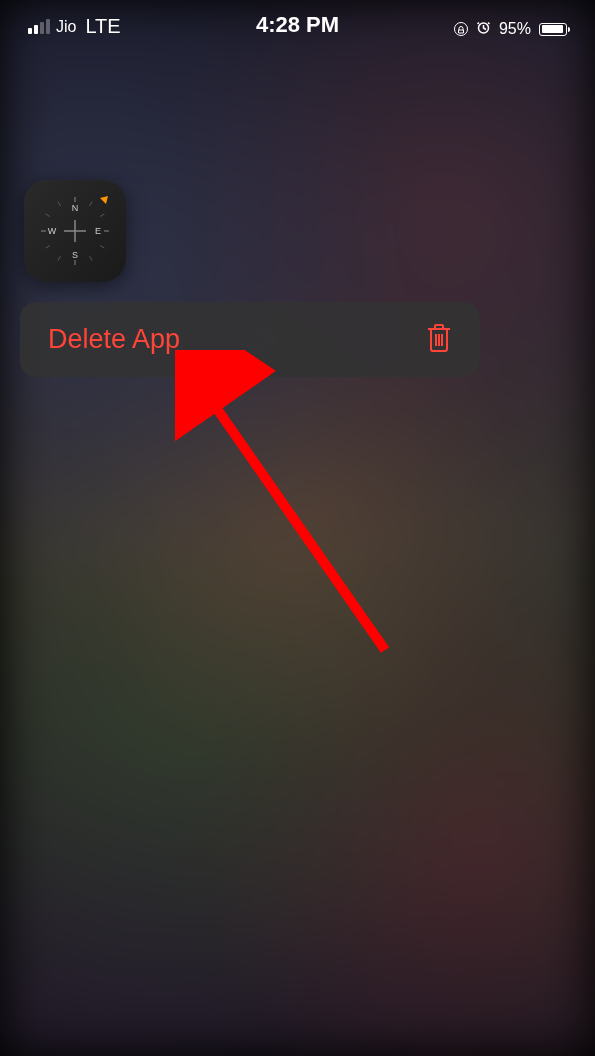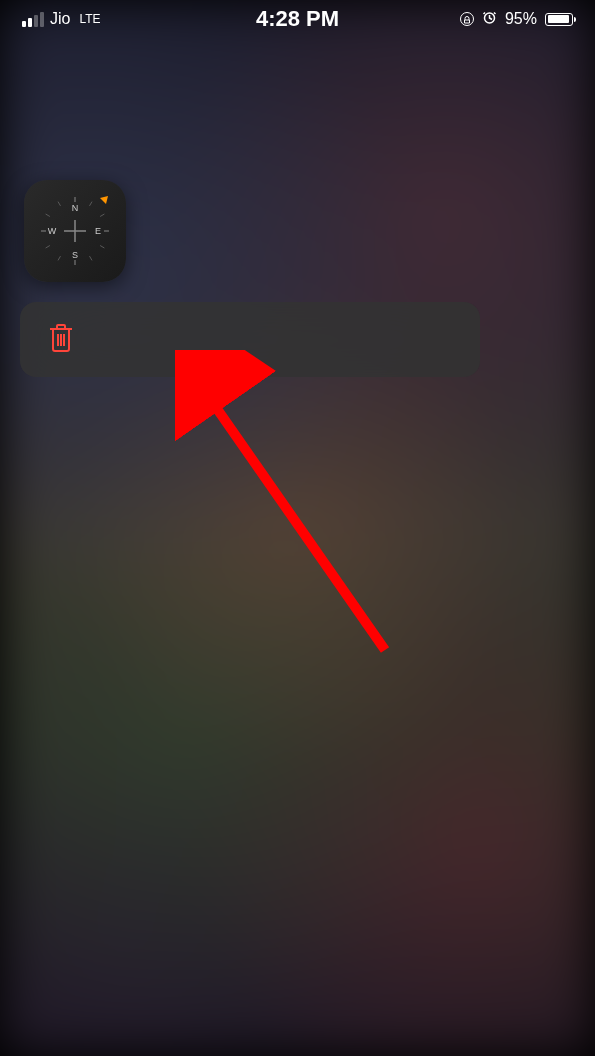--- a/index.html
+++ b/index.html
@@ -31,23 +31,23 @@
         radial-gradient(circle at 80% 80%, rgba(100, 40, 50, 0.5) 0%, transparent 30%),
         radial-gradient(circle at 20% 90%, rgba(40, 30, 50, 0.6) 0%, transparent 35%),
         linear-gradient(180deg, #1a1a2a 0%, #2a2530 30%, #3a3530 50%, #2a3025 70%, #1a1520 100%);
       filter: blur(25px);
     }
     
     .status-bar {
       position: relative;
       height: 38px;
       display: flex;
-      align-items: center;
+      align-items: flex-end;
       justify-content: space-between;
-      padding: 0 22px;
+      padding: 0 28px;
       color: white;
       font-size: 17px;
       font-weight: 500;
       z-index: 10;
     }
     
     .status-left {
       display: flex;
       align-items: center;
       gap: 6px;
@@ -68,21 +68,21 @@
     .bar.b1 { height: 6px; }
     .bar.b2 { height: 9px; }
     .bar.b3 { height: 12px; background: rgba(255,255,255,0.3); }
     .bar.b4 { height: 15px; background: rgba(255,255,255,0.3); }
     
     .carrier {
       font-size: 16px;
     }
     
     .network-type {
-      font-size: 12px;
+      font-size: 20px;
       margin-left: 3px;
     }
     
     .status-center {
       position: absolute;
       left: 50%;
       transform: translateX(-50%);
       font-weight: 700;
       font-size: 22px;
     }
@@ -262,20 +262,21 @@
 
       <line x1="28" y1="39" x2="50" y2="39" stroke="#888" stroke-width="1.5"></line>
       <line x1="39" y1="28" x2="39" y2="50" stroke="#888" stroke-width="1.5"></line>
 
       <polygon points="64,6 72,4 70,12" fill="#ff9500"></polygon>
     </svg>
   </div>
 </div>
 
 <div class="context-menu">
+  <span class="delete-label">Delete App</span>
   <span class="trash-icon">
     <svg width="26" height="30" viewBox="0 0 26 30" stroke="#ff453a" fill="none" stroke-width="2">
       <path d="M 2 6 L 24 6"></path>
       <path d="M 9 6 L 9 3 A 1 1 0 0 1 10 2 L 16 2 A 1 1 0 0 1 17 3 L 17 6"></path>
       <path d="M 5 6 L 5 26 A 2 2 0 0 0 7 28 L 19 28 A 2 2 0 0 0 21 26 L 21 6"></path>
       <line x1="10" y1="11" x2="10" y2="23"></line>
       <line x1="13" y1="11" x2="13" y2="23"></line>
       <line x1="16" y1="11" x2="16" y2="23"></line>
     </svg>
   </span>

